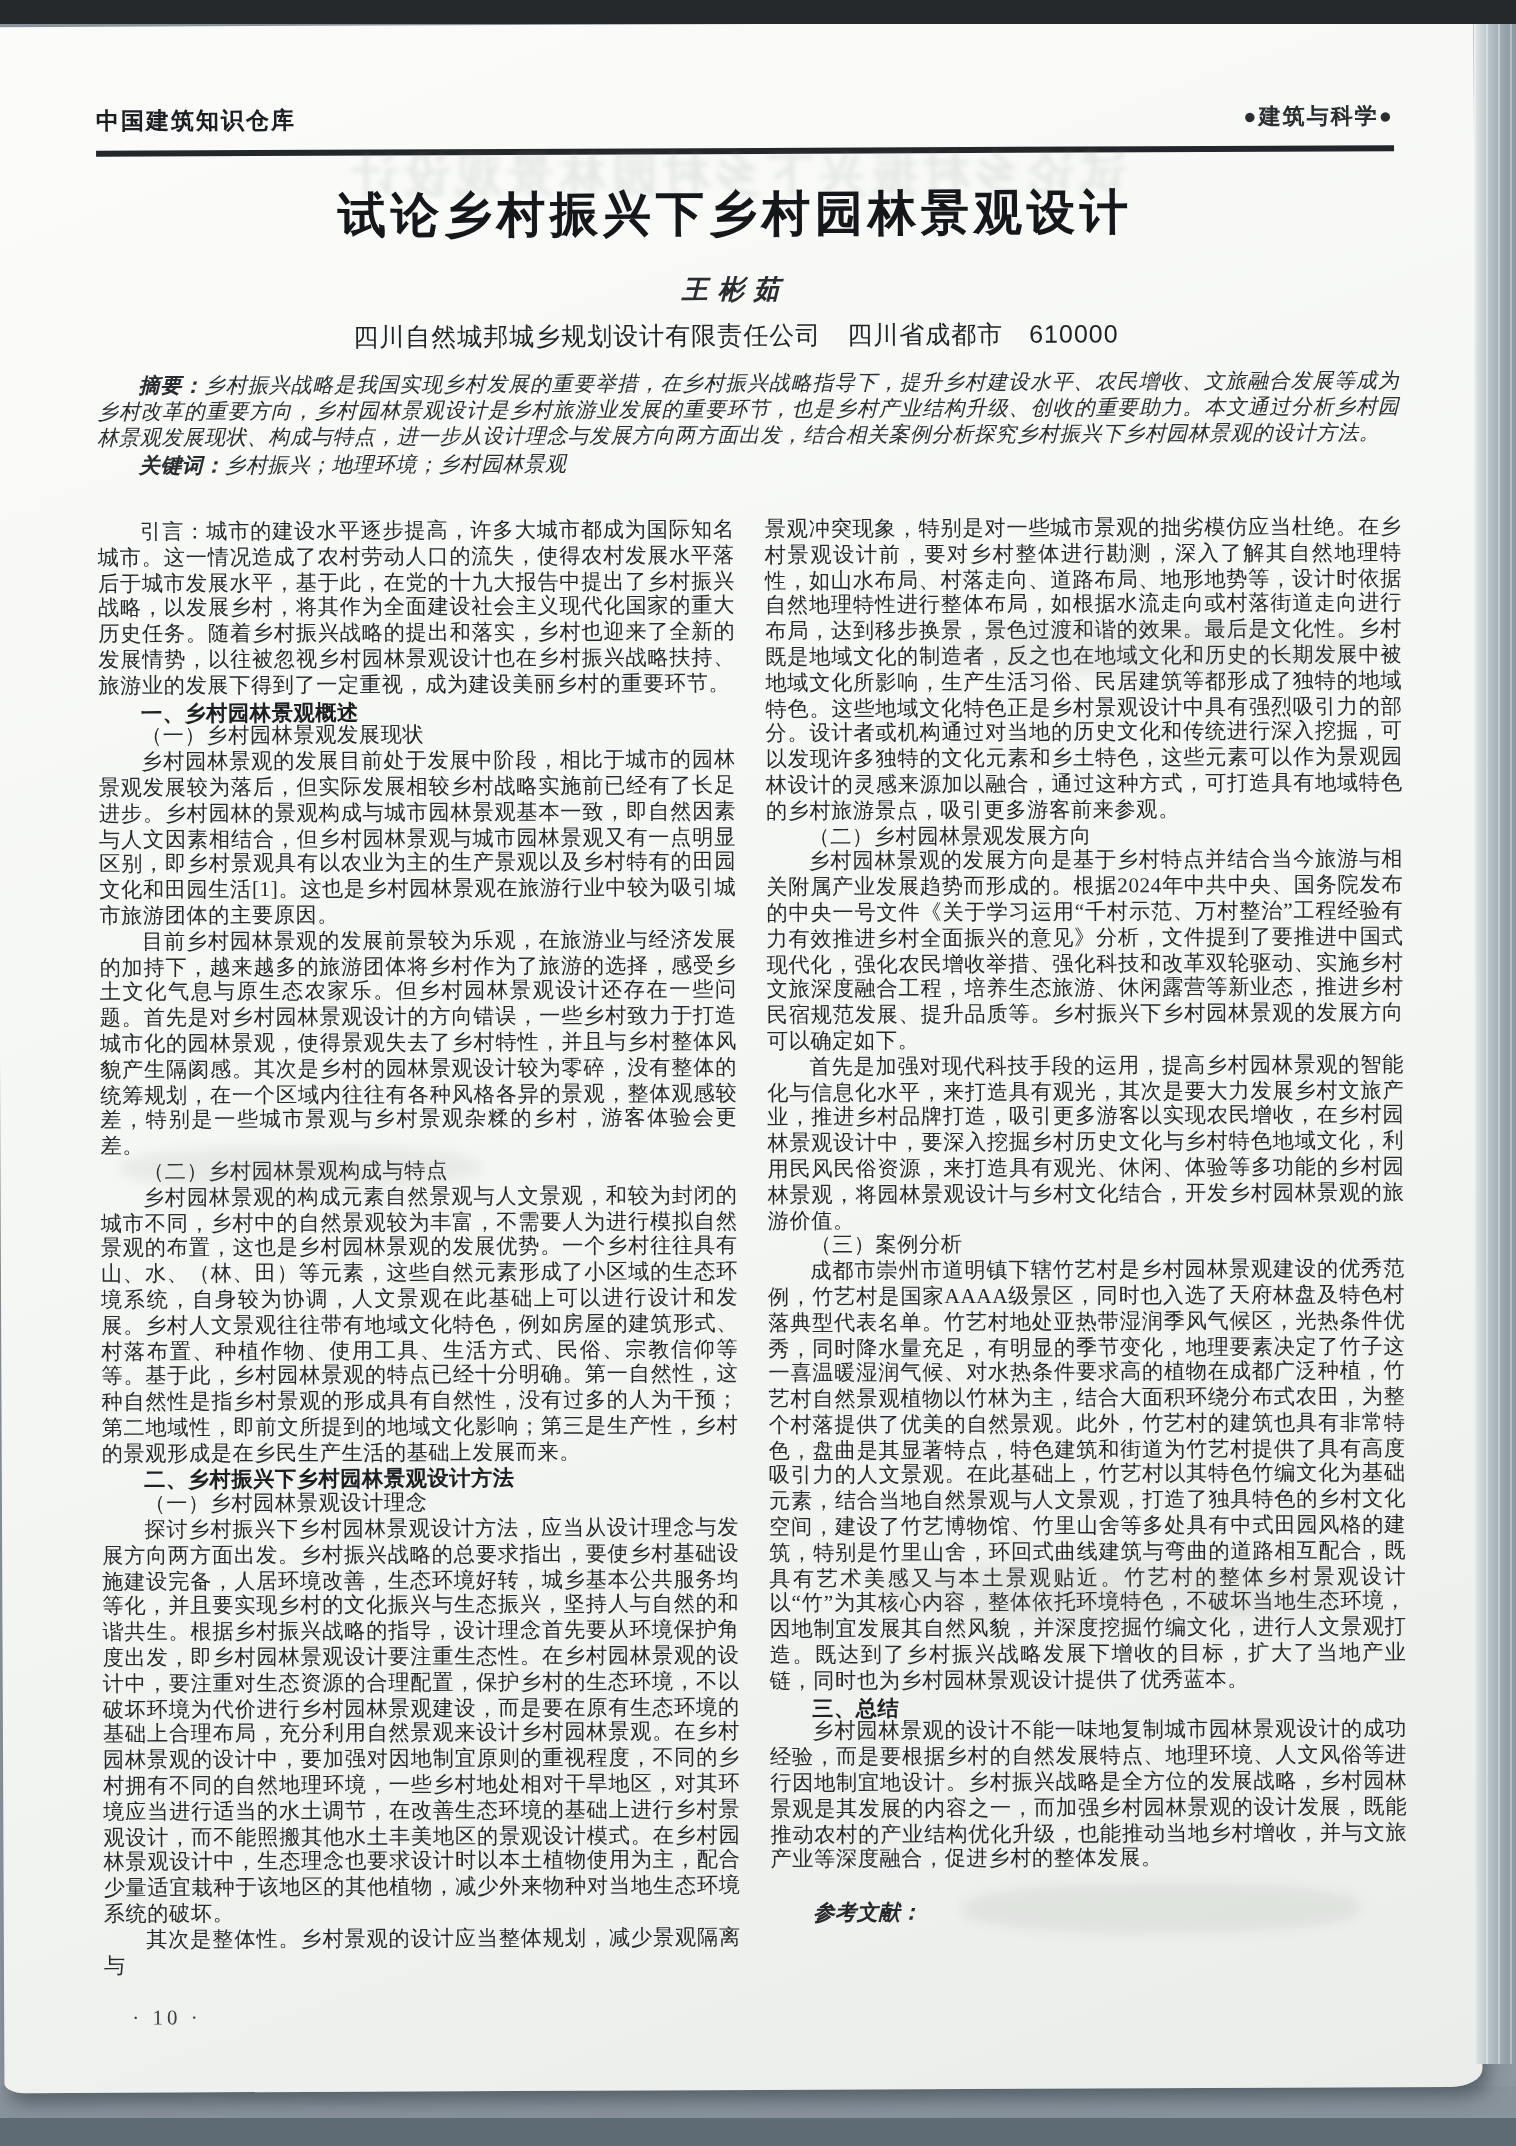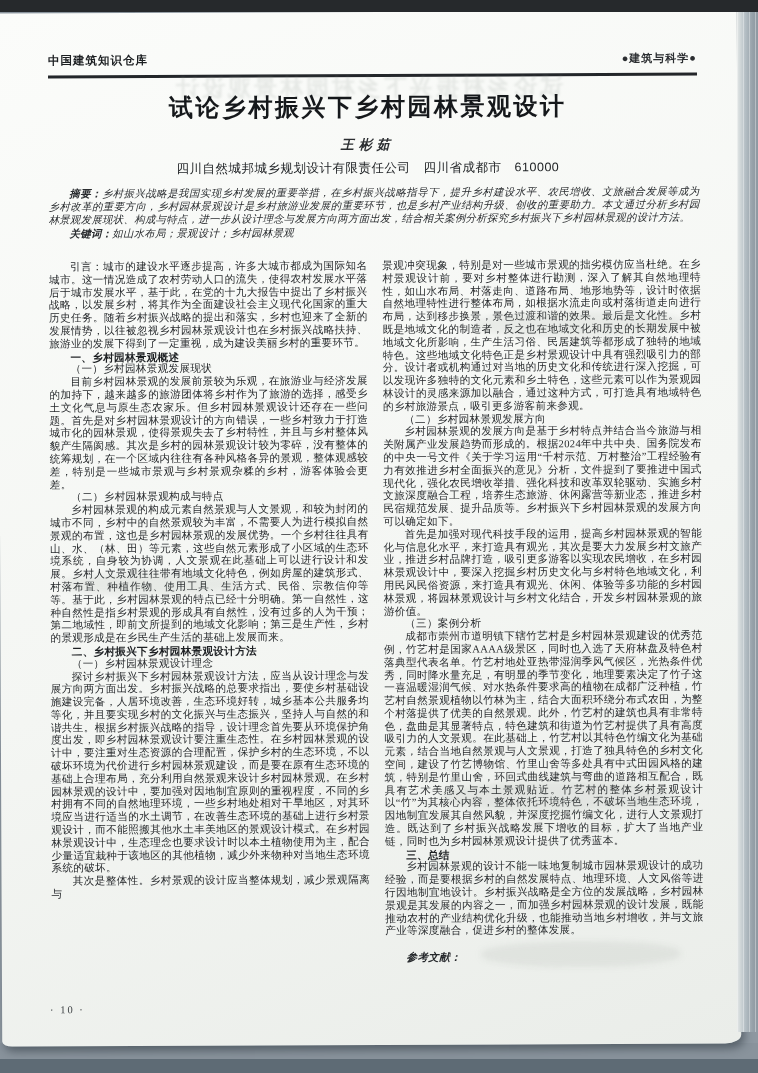--- a/index.html
+++ b/index.html
@@ -62,21 +62,21 @@
     flex:1;min-width:0;
     font:10.6px "Liberation Serif",serif;color:#26292c;
     line-height:12.8px;text-align:justify;letter-spacing:0.3px;
   }
   .col p{margin:0;text-indent:2em;}
   .col p.cont{text-indent:0;}
   .col p.h{font-family:"Liberation Sans",sans-serif;font-weight:bold;color:#1d2023;}
   .col p.ref-h{font-weight:bold;font-style:italic;margin-top:14px;}
   .col p.ref{font-style:italic;}
   .page-num{
-    position:absolute;top:991px;left:48px;
+    position:absolute;top:991px;left:64px;
     font:10.5px "Liberation Serif",serif;color:#3a3e41;letter-spacing:2px;text-align:center;
   }
   
   .smudge{position:absolute;background:rgba(105,115,110,0.10);filter:blur(3px);border-radius:45%;pointer-events:none;}
   .smudge.s1{top:300px;right:55px;width:210px;height:26px;}
   .smudge.s2{top:560px;left:60px;width:180px;height:22px;}
   .smudge.s3{top:770px;right:70px;width:230px;height:30px;}
   .smudge.s4{top:930px;right:60px;width:200px;height:26px;}
 </style>
 </head>
@@ -94,28 +94,29 @@
     <span class="section">●建筑与科学●</span>
   </div>
 
   <div class="ghost-title">试论乡村振兴下乡村园林景观设计</div>
   <div class="title">试论乡村振兴下乡村园林景观设计</div>
   <div class="author">王彬茹</div>
   <div class="affiliation">四川自然城邦城乡规划设计有限责任公司　四川省成都市　610000</div>
 
   <div class="abstract">
     <p><span class="lbl">摘要：</span><span>乡村振兴战略是我国实现乡村发展的重要举措，在乡村振兴战略指导下，提升乡村建设水平、农民增收、文旅融合发展等成为乡村改革的重要方向，乡村园林景观设计是乡村旅游业发展的重要环节，也是乡村产业结构升级、创收的重要助力。本文通过分析乡村园林景观发展现状、构成与特点，进一步从设计理念与发展方向两方面出发，结合相关案例分析探究乡村振兴下乡村园林景观的设计方法。</span></p>
-    <p><span class="lbl">关键词：</span><span>如山水布局；景观设计；乡村园林景观</span></p>
+    <p><span class="lbl">关键词：</span><span>乡村振兴；地理环境；乡村园林景观</span></p>
   </div>
 
   <div class="columns">
     <div class="col">
       <p>引言：城市的建设水平逐步提高，许多大城市都成为国际知名城市。这一情况造成了农村劳动人口的流失，使得农村发展水平落后于城市发展水平，基于此，在党的十九大报告中提出了乡村振兴战略，以发展乡村，将其作为全面建设社会主义现代化国家的重大历史任务。随着乡村振兴战略的提出和落实，乡村也迎来了全新的发展情势，以往被忽视乡村园林景观设计也在乡村振兴战略扶持、旅游业的发展下得到了一定重视，成为建设美丽乡村的重要环节。</p>
       <p class="h">一、乡村园林景观概述</p>
       <p>（一）乡村园林景观发展现状</p>
+      <p>乡村园林景观的发展目前处于发展中阶段，相比于城市的园林景观发展较为落后，但实际发展相较乡村战略实施前已经有了长足进步。乡村园林的景观构成与城市园林景观基本一致，即自然因素与人文因素相结合，但乡村园林景观与城市园林景观又有一点明显区别，即乡村景观具有以农业为主的生产景观以及乡村特有的田园文化和田园生活[1]。这也是乡村园林景观在旅游行业中较为吸引城市旅游团体的主要原因。</p>
       <p>目前乡村园林景观的发展前景较为乐观，在旅游业与经济发展的加持下，越来越多的旅游团体将乡村作为了旅游的选择，感受乡土文化气息与原生态农家乐。但乡村园林景观设计还存在一些问题。首先是对乡村园林景观设计的方向错误，一些乡村致力于打造城市化的园林景观，使得景观失去了乡村特性，并且与乡村整体风貌产生隔阂感。其次是乡村的园林景观设计较为零碎，没有整体的统筹规划，在一个区域内往往有各种风格各异的景观，整体观感较差，特别是一些城市景观与乡村景观杂糅的乡村，游客体验会更差。</p>
       <p>（二）乡村园林景观构成与特点</p>
       <p>乡村园林景观的构成元素自然景观与人文景观，和较为封闭的城市不同，乡村中的自然景观较为丰富，不需要人为进行模拟自然景观的布置，这也是乡村园林景观的发展优势。一个乡村往往具有山、水、（林、田）等元素，这些自然元素形成了小区域的生态环境系统，自身较为协调，人文景观在此基础上可以进行设计和发展。乡村人文景观往往带有地域文化特色，例如房屋的建筑形式、村落布置、种植作物、使用工具、生活方式、民俗、宗教信仰等等。基于此，乡村园林景观的特点已经十分明确。第一自然性，这种自然性是指乡村景观的形成具有自然性，没有过多的人为干预；第二地域性，即前文所提到的地域文化影响；第三是生产性，乡村的景观形成是在乡民生产生活的基础上发展而来。</p>
       <p class="h">二、乡村振兴下乡村园林景观设计方法</p>
       <p>（一）乡村园林景观设计理念</p>
       <p>探讨乡村振兴下乡村园林景观设计方法，应当从设计理念与发展方向两方面出发。乡村振兴战略的总要求指出，要使乡村基础设施建设完备，人居环境改善，生态环境好转，城乡基本公共服务均等化，并且要实现乡村的文化振兴与生态振兴，坚持人与自然的和谐共生。根据乡村振兴战略的指导，设计理念首先要从环境保护角度出发，即乡村园林景观设计要注重生态性。在乡村园林景观的设计中，要注重对生态资源的合理配置，保护乡村的生态环境，不以破坏环境为代价进行乡村园林景观建设，而是要在原有生态环境的基础上合理布局，充分利用自然景观来设计乡村园林景观。在乡村园林景观的设计中，要加强对因地制宜原则的重视程度，不同的乡村拥有不同的自然地理环境，一些乡村地处相对干旱地区，对其环境应当进行适当的水土调节，在改善生态环境的基础上进行乡村景观设计，而不能照搬其他水土丰美地区的景观设计模式。在乡村园林景观设计中，生态理念也要求设计时以本土植物使用为主，配合少量适宜栽种于该地区的其他植物，减少外来物种对当地生态环境系统的破坏。</p>
       <p>其次是整体性。乡村景观的设计应当整体规划，减少景观隔离与</p>
     </div>
     <div class="col">
       <p class="cont">景观冲突现象，特别是对一些城市景观的拙劣模仿应当杜绝。在乡村景观设计前，要对乡村整体进行勘测，深入了解其自然地理特性，如山水布局、村落走向、道路布局、地形地势等，设计时依据自然地理特性进行整体布局，如根据水流走向或村落街道走向进行布局，达到移步换景，景色过渡和谐的效果。最后是文化性。乡村既是地域文化的制造者，反之也在地域文化和历史的长期发展中被地域文化所影响，生产生活习俗、民居建筑等都形成了独特的地域特色。这些地域文化特色正是乡村景观设计中具有强烈吸引力的部分。设计者或机构通过对当地的历史文化和传统进行深入挖掘，可以发现许多独特的文化元素和乡土特色，这些元素可以作为景观园林设计的灵感来源加以融合，通过这种方式，可打造具有地域特色的乡村旅游景点，吸引更多游客前来参观。</p>

